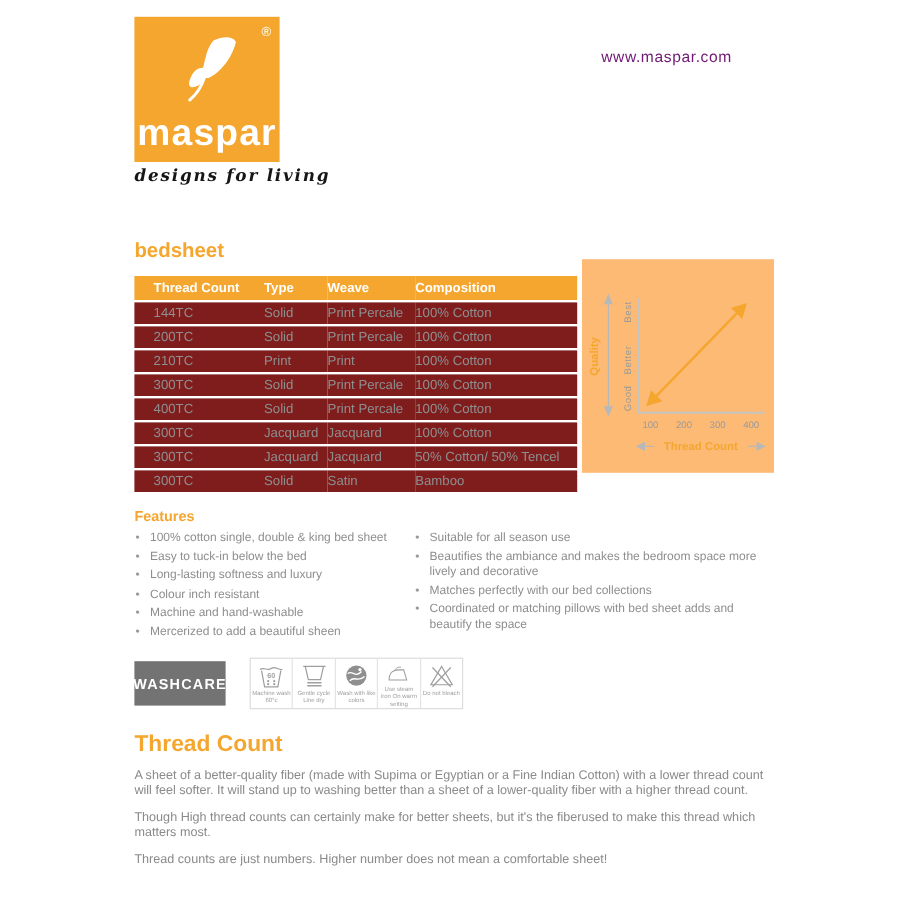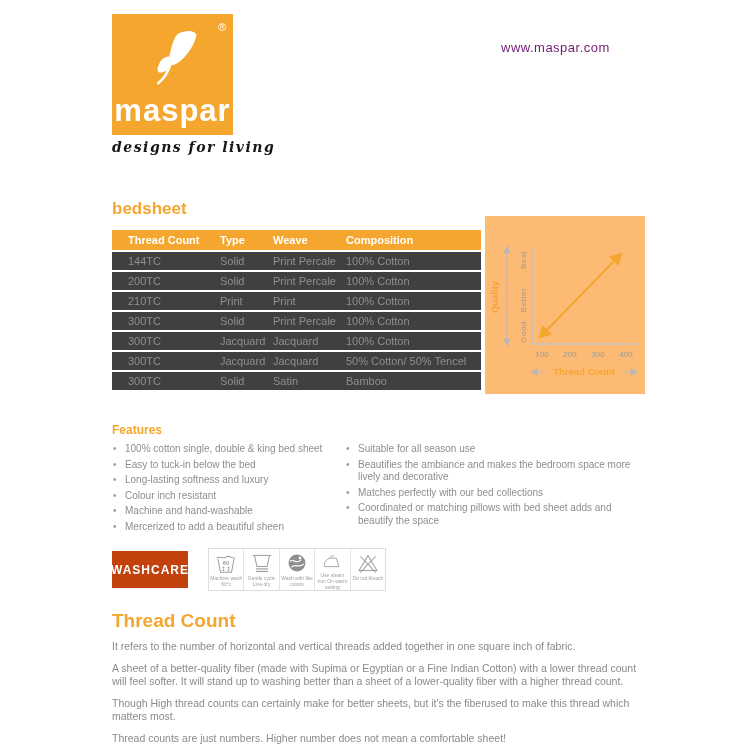--- a/index.html
+++ b/index.html
@@ -24,21 +24,21 @@
   .bedsheet-title { position:absolute; left:112px; top:199px; color:#F4A62E;
     font-size:17px; font-weight:bold; }
 
   
   .spec-table { position:absolute; left:112px; top:228px; width:369px;
     border-collapse:separate; border-spacing:0 2px; table-layout:fixed; }
   .spec-table col.c1{width:108px}.spec-table col.c2{width:53px}
   .spec-table col.c3{width:73px}.spec-table col.c4{width:135px}
   .spec-table th { background:#F4A62E; color:#fff; font-size:11px; font-weight:600;
     text-align:left; height:20px; padding:0; }
-  .spec-table td { background:#404040; color:#8e8e8e; font-size:11px;
+  .spec-table td { background:#7f1d1d; color:#8e8e8e; font-size:11px;
     height:18px; padding:0; white-space:nowrap; overflow:hidden; }
   .spec-table th:first-child, .spec-table td:first-child { padding-left:16px; }
 
   
   .chart-panel { position:absolute; left:485px; top:216px; width:160px; height:178px;
     background:#fdba74; }
   .chart-panel svg { display:block; width:160px; height:178px; }
   .chart-panel text { font-family:"Liberation Sans", sans-serif; }
   .tick-label { fill:#9a9a9a; font-size:8px; }
   .ytick-label { fill:#9a9a9a; font-size:8px; letter-spacing:0.5px; }
@@ -50,21 +50,21 @@
   .features-col { position:absolute; top:443px; list-style:none; }
   .features-col.left  { left:112px; width:225px; }
   .features-col.right { left:345px; width:292px; }
   .features-col li { position:relative; padding-left:13px; color:#8e8e8e;
     font-size:10px; line-height:12.5px; margin-bottom:3px; }
   .features-col li::before { content:"•"; position:absolute; left:1px; top:0;
     color:#9a9a9a; }
 
   
   .washcare-box { position:absolute; left:112px; top:551px; width:76px; height:37px;
-    background:#c2410c; color:#fff; font-size:12px; font-weight:bold;
+    background:#737373; color:#fff; font-size:12px; font-weight:bold;
     letter-spacing:1px; display:flex; align-items:center; justify-content:center; }
   .washcare-icons { position:absolute; left:208px; top:548px; width:178px; height:43px;
     border:1px solid #ddd; background:#fff; display:flex; }
   .wash-cell { flex:1; display:flex; flex-direction:column; align-items:center;
     justify-content:flex-start; padding-top:3px; border-right:1px solid #e4e4e4; }
   .wash-cell:last-child { border-right:none; }
   .wash-cell svg { width:22px; height:22px; display:block; }
   .wash-label { font-size:5px; color:#9e9e9e; text-align:center; line-height:6px;
     margin-top:1px; padding:0 1px; }
 
@@ -122,20 +122,26 @@
         <td>100% Cotton</td>
       </tr>
       <tr>
         <td>210TC</td>
         <td>Print</td>
         <td>Print</td>
         <td>100% Cotton</td>
       </tr>
       <tr>
         <td>300TC</td>
+        <td>Solid</td>
+        <td>Print Percale</td>
+        <td>100% Cotton</td>
+      </tr>
+      <tr>
+        <td>400TC</td>
         <td>Solid</td>
         <td>Print Percale</td>
         <td>100% Cotton</td>
       </tr>
       <tr>
         <td>300TC</td>
         <td>Jacquard</td>
         <td>Jacquard</td>
         <td>100% Cotton</td>
       </tr>
@@ -256,19 +262,18 @@
         <path d="M13 4 L23.5 22 L2.5 22 Z" fill="none" stroke="#9e9e9e" stroke-width="1.2"></path>
         <line x1="4" y1="5" x2="22" y2="24" stroke="#9e9e9e" stroke-width="1.2"></line>
         <line x1="22" y1="5" x2="4" y2="24" stroke="#9e9e9e" stroke-width="1.2"></line>
       </svg>
       <div class="wash-label">Do not bleach</div>
     </div>
   </div>
 
   <div class="tc-title">Thread Count</div>
   <div class="tc-body">
-    <p>It refers to the number of horizontal and vertical threads added together in one square inch of fabric.</p>
     <p>A sheet of a better-quality fiber (made with Supima or Egyptian or a Fine Indian Cotton) with a lower thread count will feel softer. It will stand up to washing better than a sheet of a lower-quality fiber with a higher thread count.</p>
     <p>Though High thread counts can certainly make for better sheets, but it's the fiberused to make this thread which matters most.</p>
     <p>Thread counts are just numbers. Higher number does not mean a comfortable sheet!</p>
   </div>
 
 </div>
 
 </body></html>

